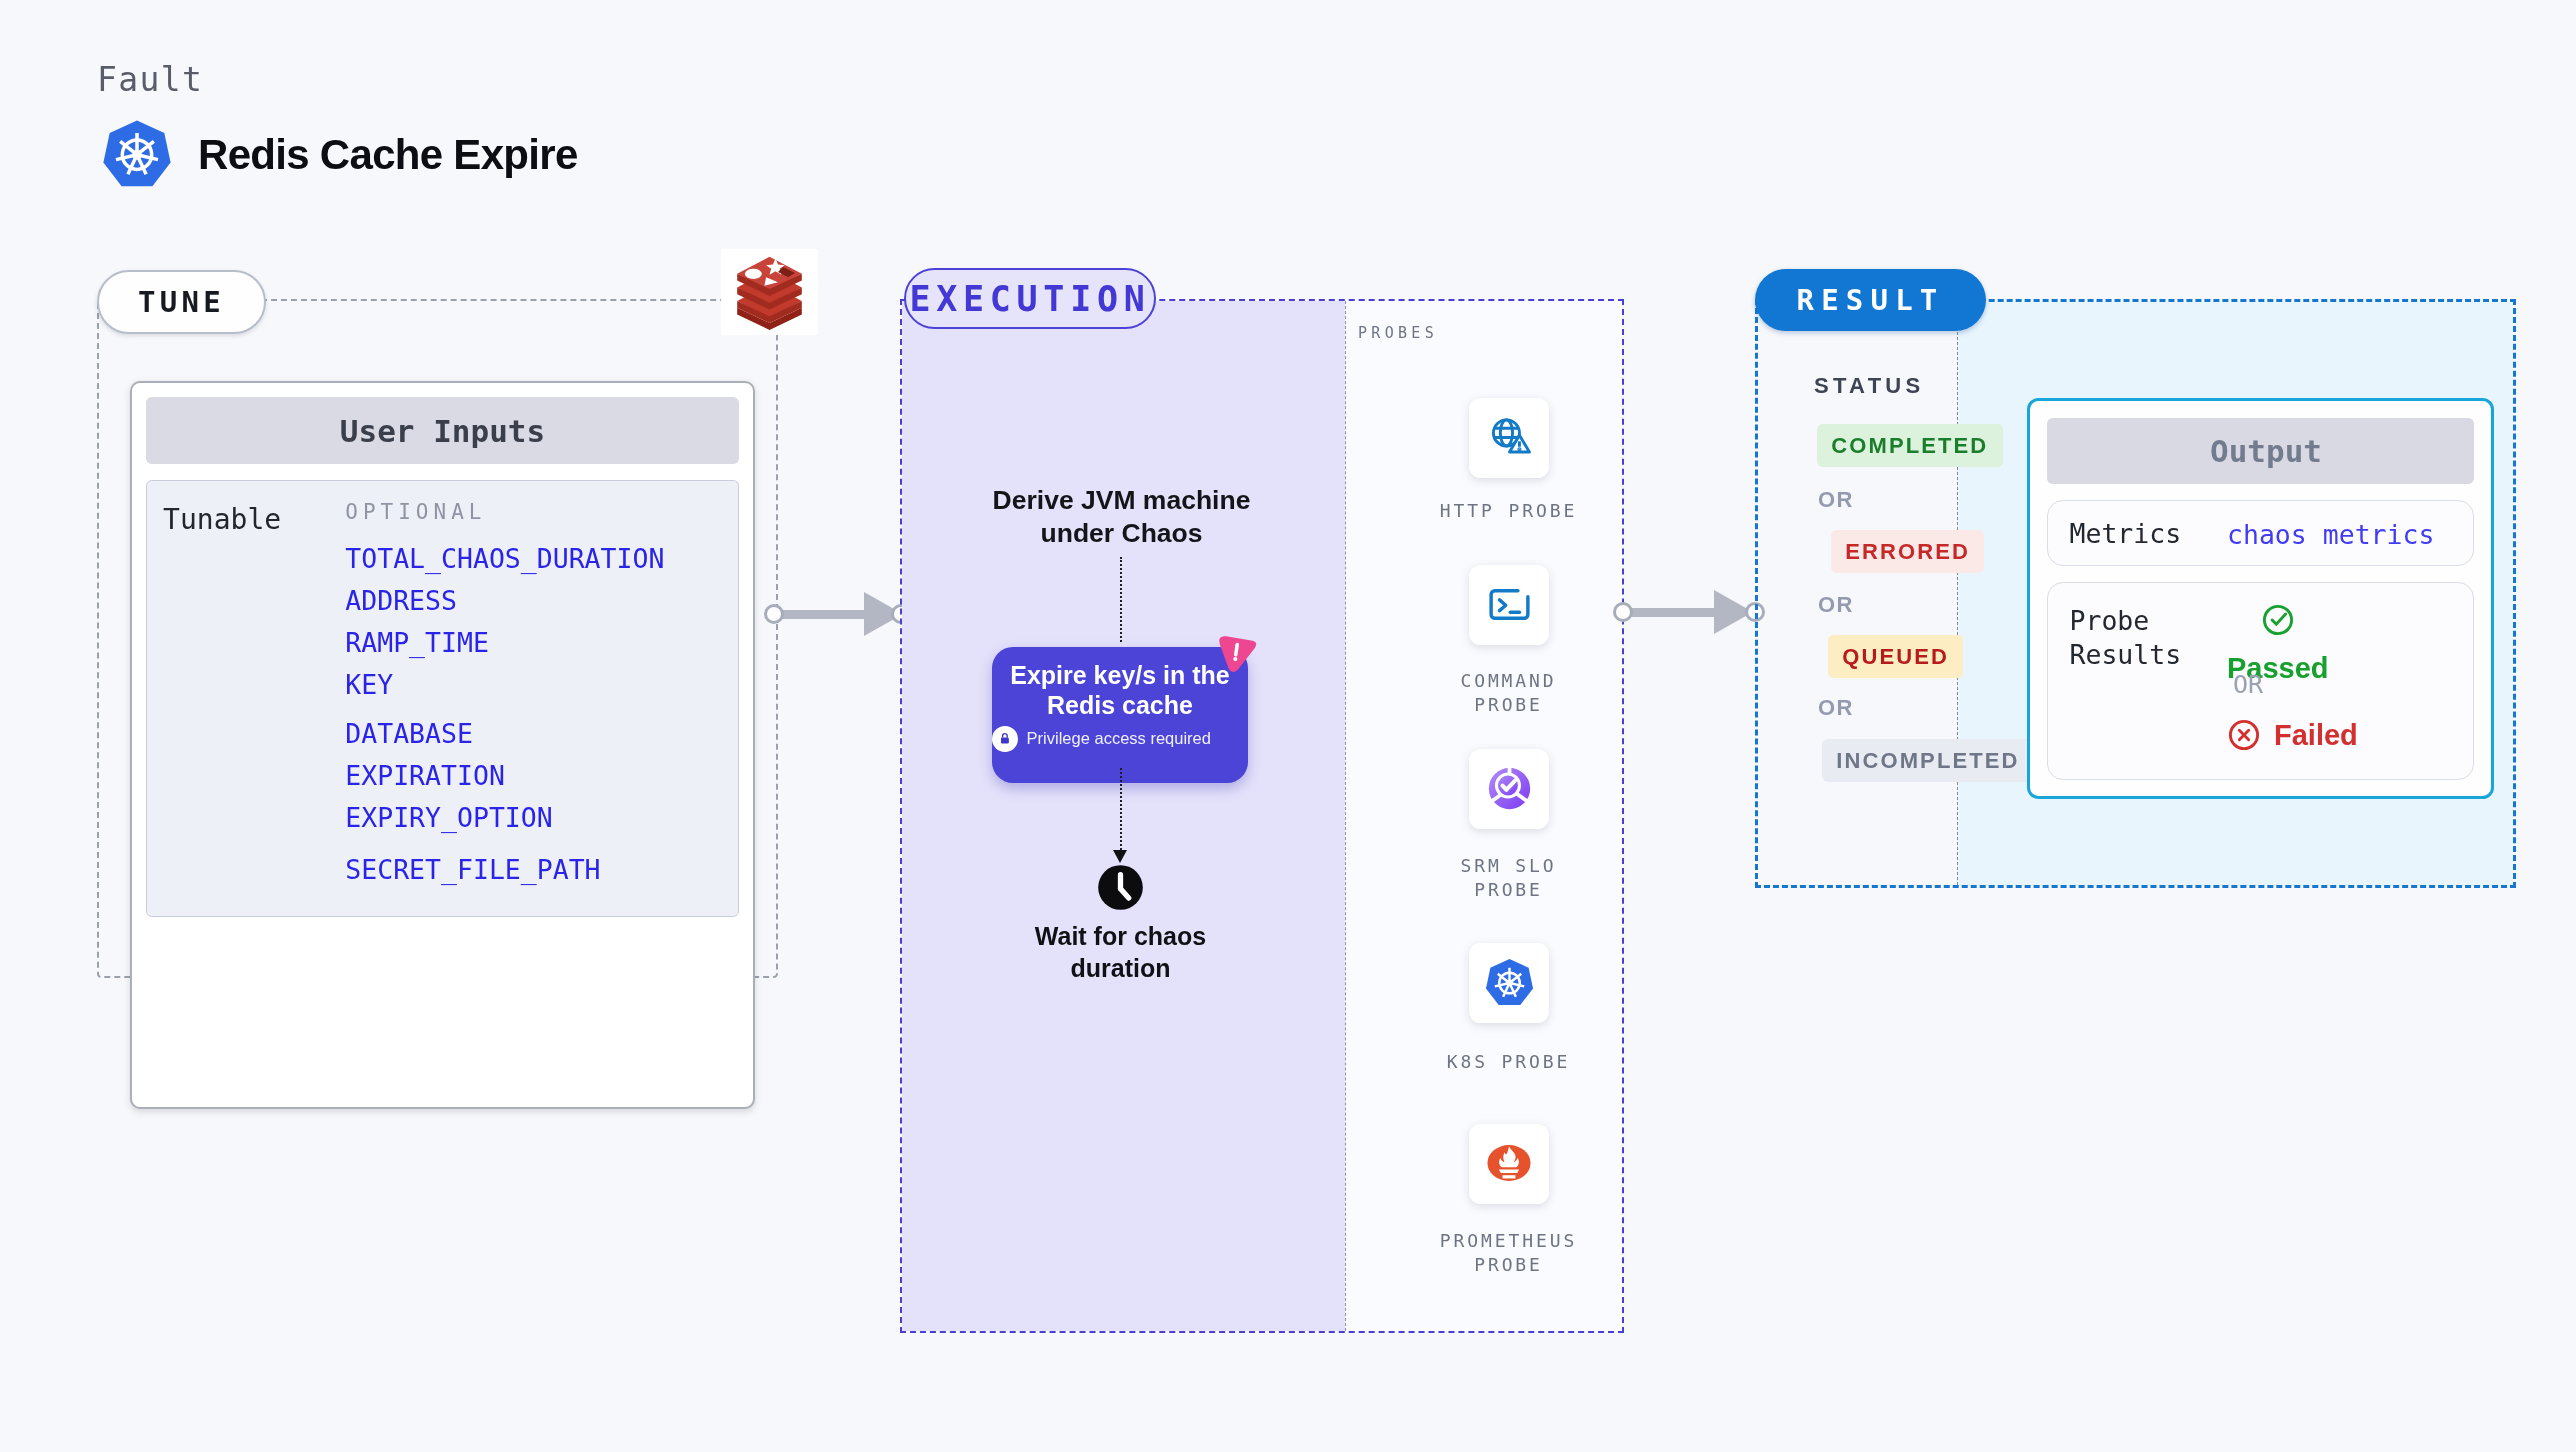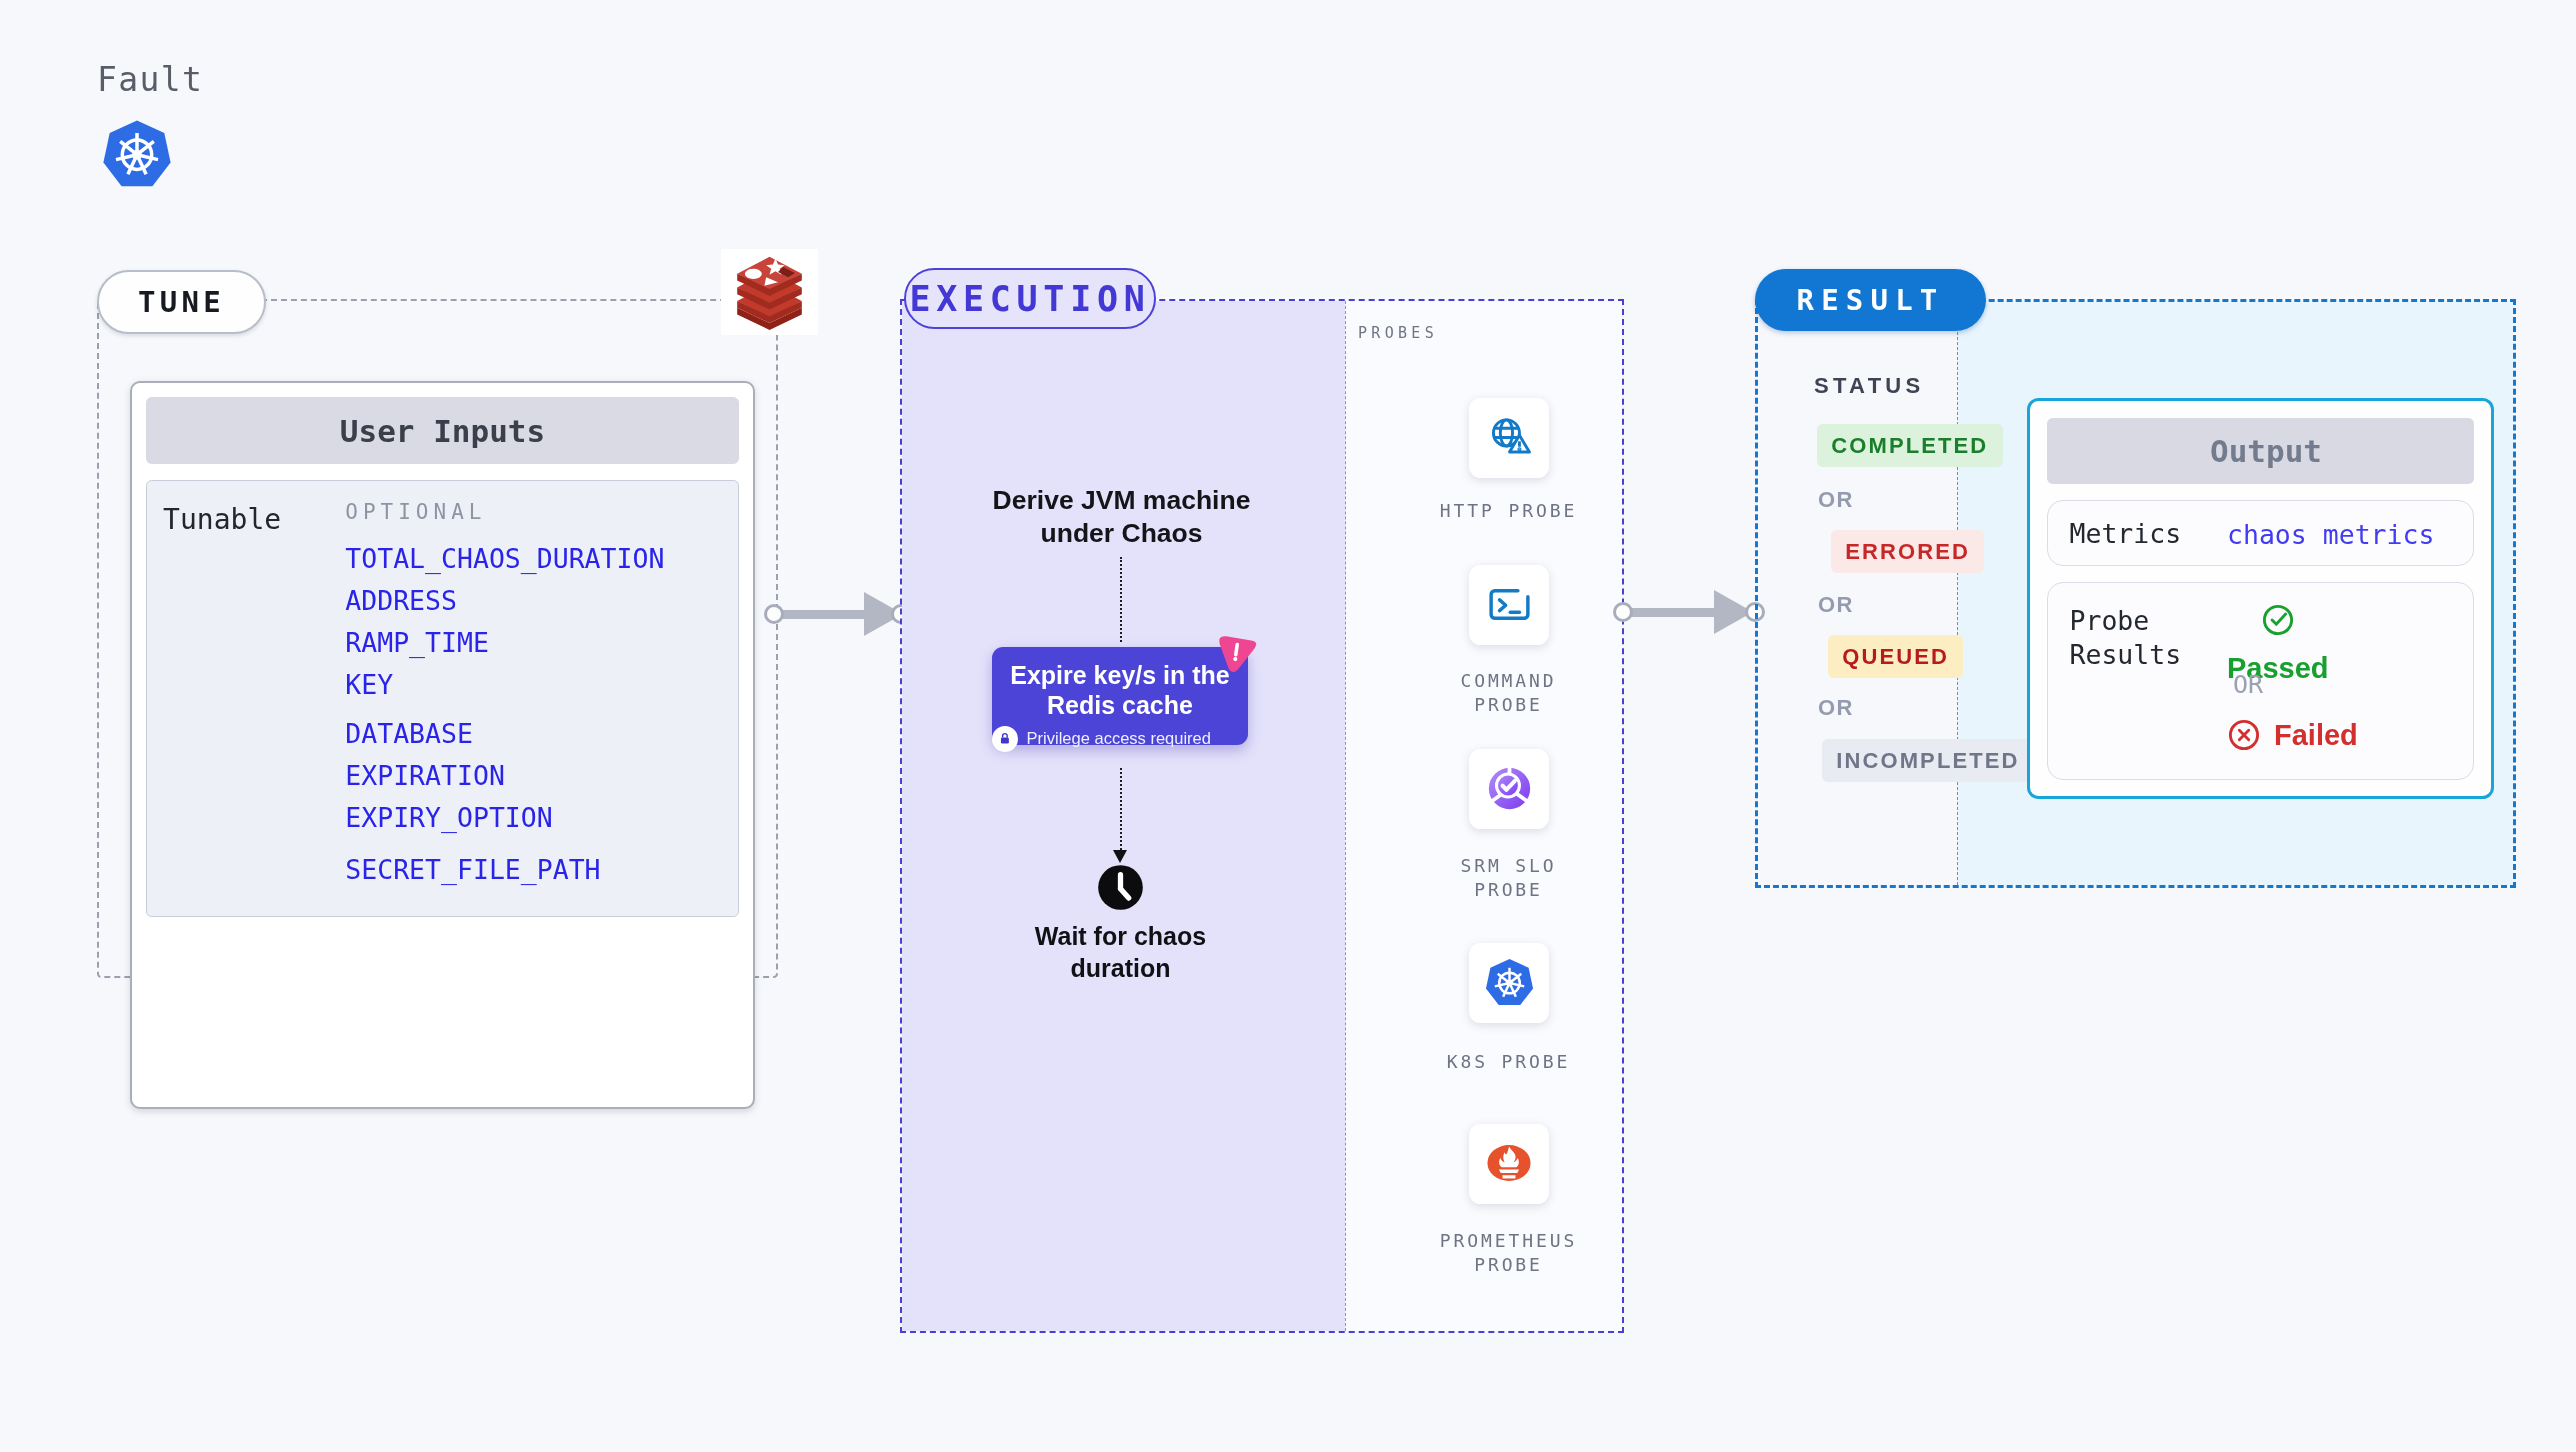--- a/index.html
+++ b/index.html
@@ -35,21 +35,21 @@
 
   
   .exec-box{left:900px;top:299px;width:724px;height:1034px;border:2.9px dashed #4a3fd2;box-sizing:border-box;}
   .exec-fill{left:0;top:0;width:443px;height:100%;background:#e4e2fa;}
   .probes-fill{left:443px;top:0;right:0;height:100%;background:#fafbfe;}
   .probes-divider{left:443px;top:0;height:100%;width:0;border-left:1.4px dashed #8e94a1;}
   .exec-badge{left:904px;top:268px;width:248px;height:57px;background:#e6e4fb;border:2.9px solid #4d42d8;
     font-size:35px;color:#4338d4;letter-spacing:5.7px;}
   .derive-text{left:978px;top:484px;width:287px;text-align:center;font-size:26.5px;font-weight:bold;color:#141519;line-height:33px;}
   .dotted-v{width:0;border-left:2.1px dotted #1c1c22;}
-  .action-box{left:992px;top:647px;width:256px;height:98px;background:#4b44d6;border-radius:11px;
+  .action-box{left:992px;top:647px;width:256px;height:136px;background:#4b44d6;border-radius:21px;
     box-shadow:0 5.7px 13px rgba(60,50,180,.30);text-align:center;box-sizing:border-box;padding-top:13px;}
   .action-line{font-size:25px;font-weight:bold;color:#ffffff;line-height:30px;}
   .priv-row{margin-top:5.7px;display:flex;align-items:center;gap:8.6px;}
   .lock-circle{width:26px;height:26px;border-radius:50%;background:#ffffff;display:flex;align-items:center;justify-content:center;}
   .priv-text{font-size:16.5px;color:#f0f0fe;}
   .mini-arrow{width:0;height:0;border-left:7.9px solid transparent;border-right:7.9px solid transparent;border-top:13px solid #111115;}
   .wait-text{left:1006px;top:921px;width:229px;text-align:center;font-size:25px;font-weight:bold;color:#101114;line-height:31.5px;}
 
   
   .probes-label{left:1358px;top:324px;font-size:15px;color:#6e7484;letter-spacing:4.3px;}
@@ -96,20 +96,21 @@
         <line x1="50" y1="51" x2="74" y2="32"></line>
         <line x1="50" y1="51" x2="80" y2="58"></line>
         <line x1="50" y1="51" x2="63" y2="79"></line>
         <line x1="50" y1="51" x2="37" y2="79"></line>
         <line x1="50" y1="51" x2="20" y2="58"></line>
         <line x1="50" y1="51" x2="26" y2="32"></line>
       </g>
       <circle cx="50" cy="51" r="7" fill="#ffffff"></circle>
     </svg>
   </span>
+  <span class="title">Redis Cache Expire</span>
 </div>
 
 <div class="abs tune-box"></div>
 <div class="abs pill tune-badge mono">TUNE</div>
 
 <div class="abs redis-wrap">
   <svg width="85" height="75" viewBox="0 0 100 88">
     <polygon points="12,62 50,80 88,62 88,70 50,88 12,70" fill="#8f2117"></polygon>
     <polygon points="12,54 50,34 88,54 50,74" fill="#c23a2c"></polygon>
     <polygon points="12,54 50,72 88,54 88,62 50,80 12,62" fill="#a22b1f"></polygon>

